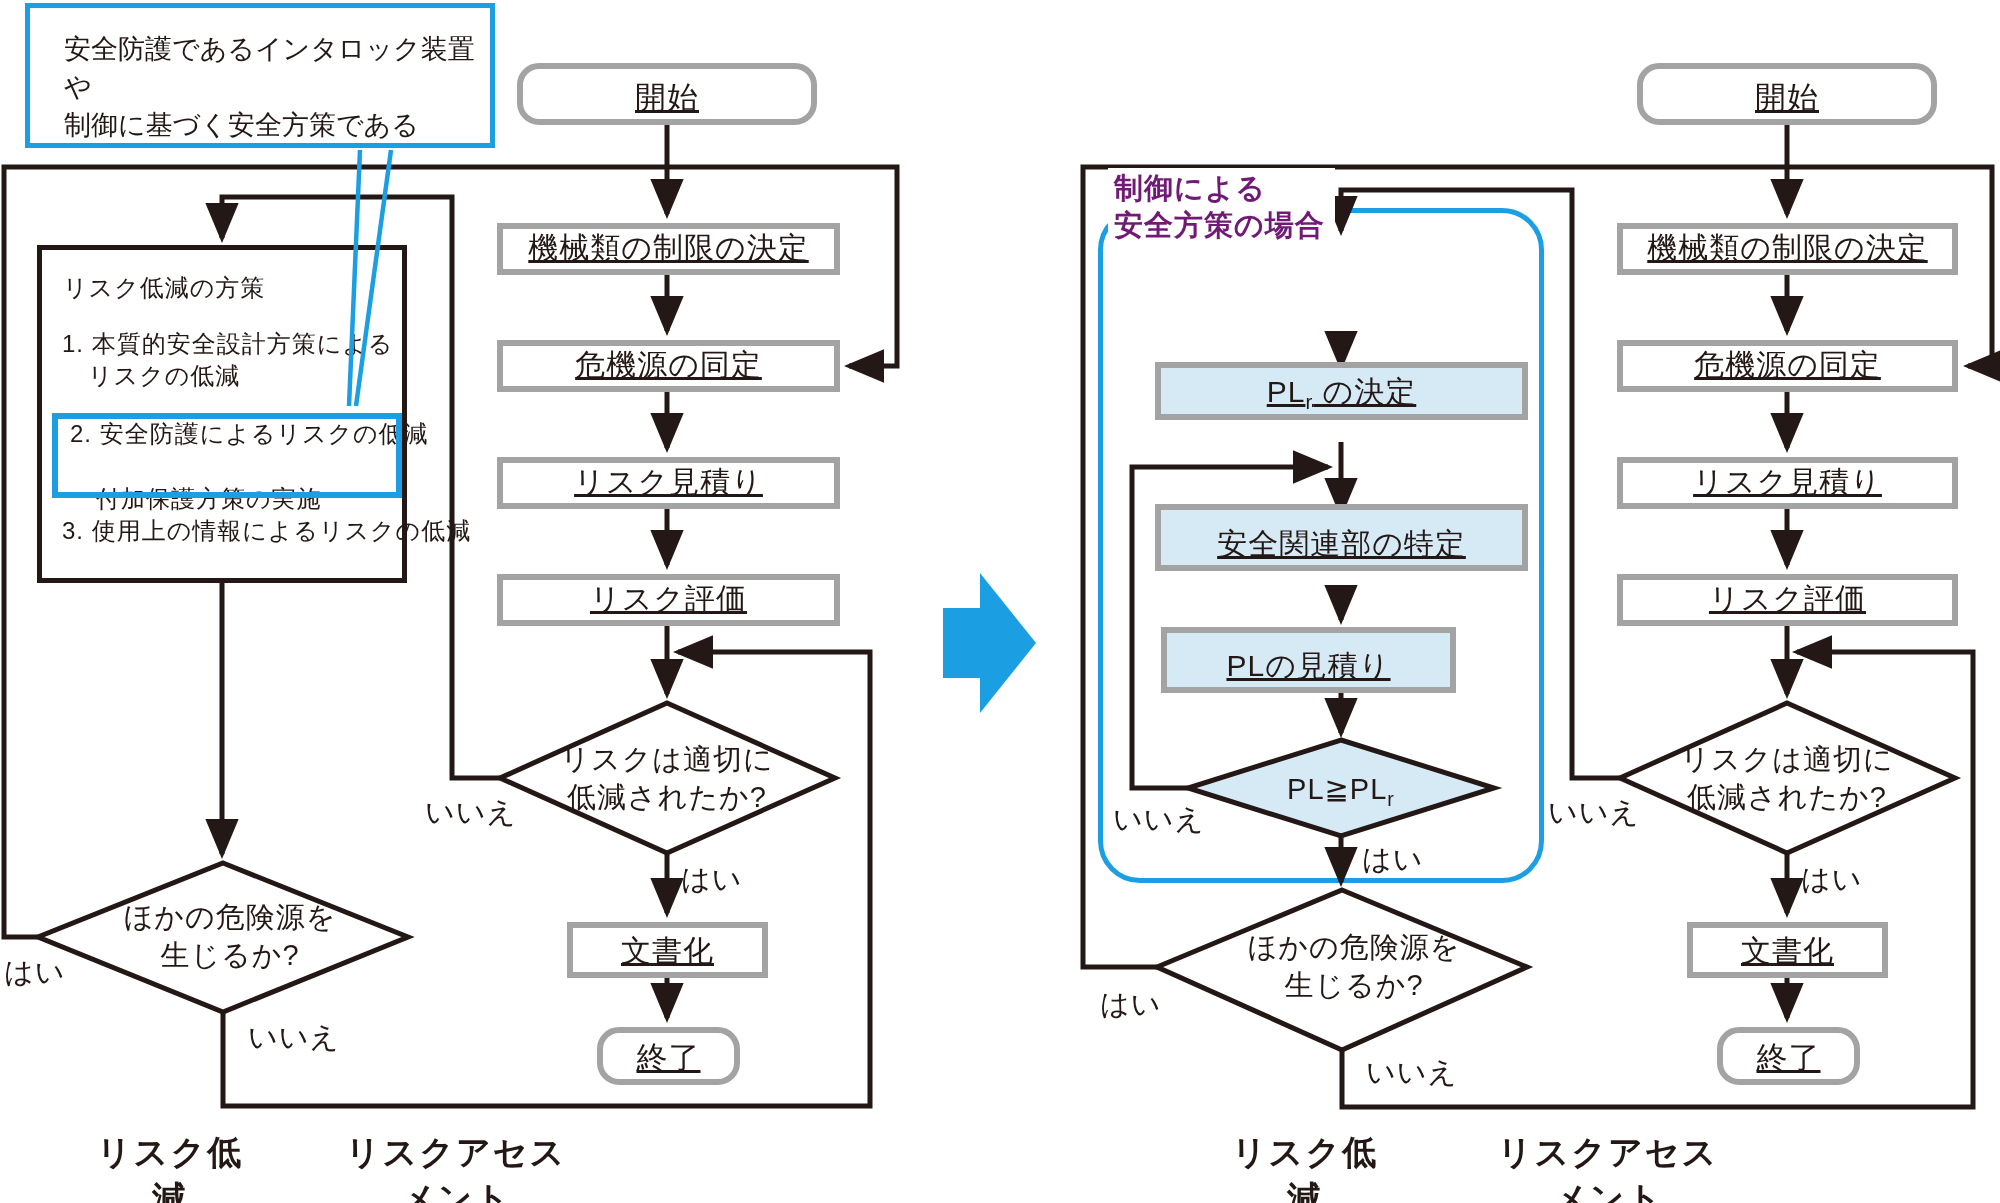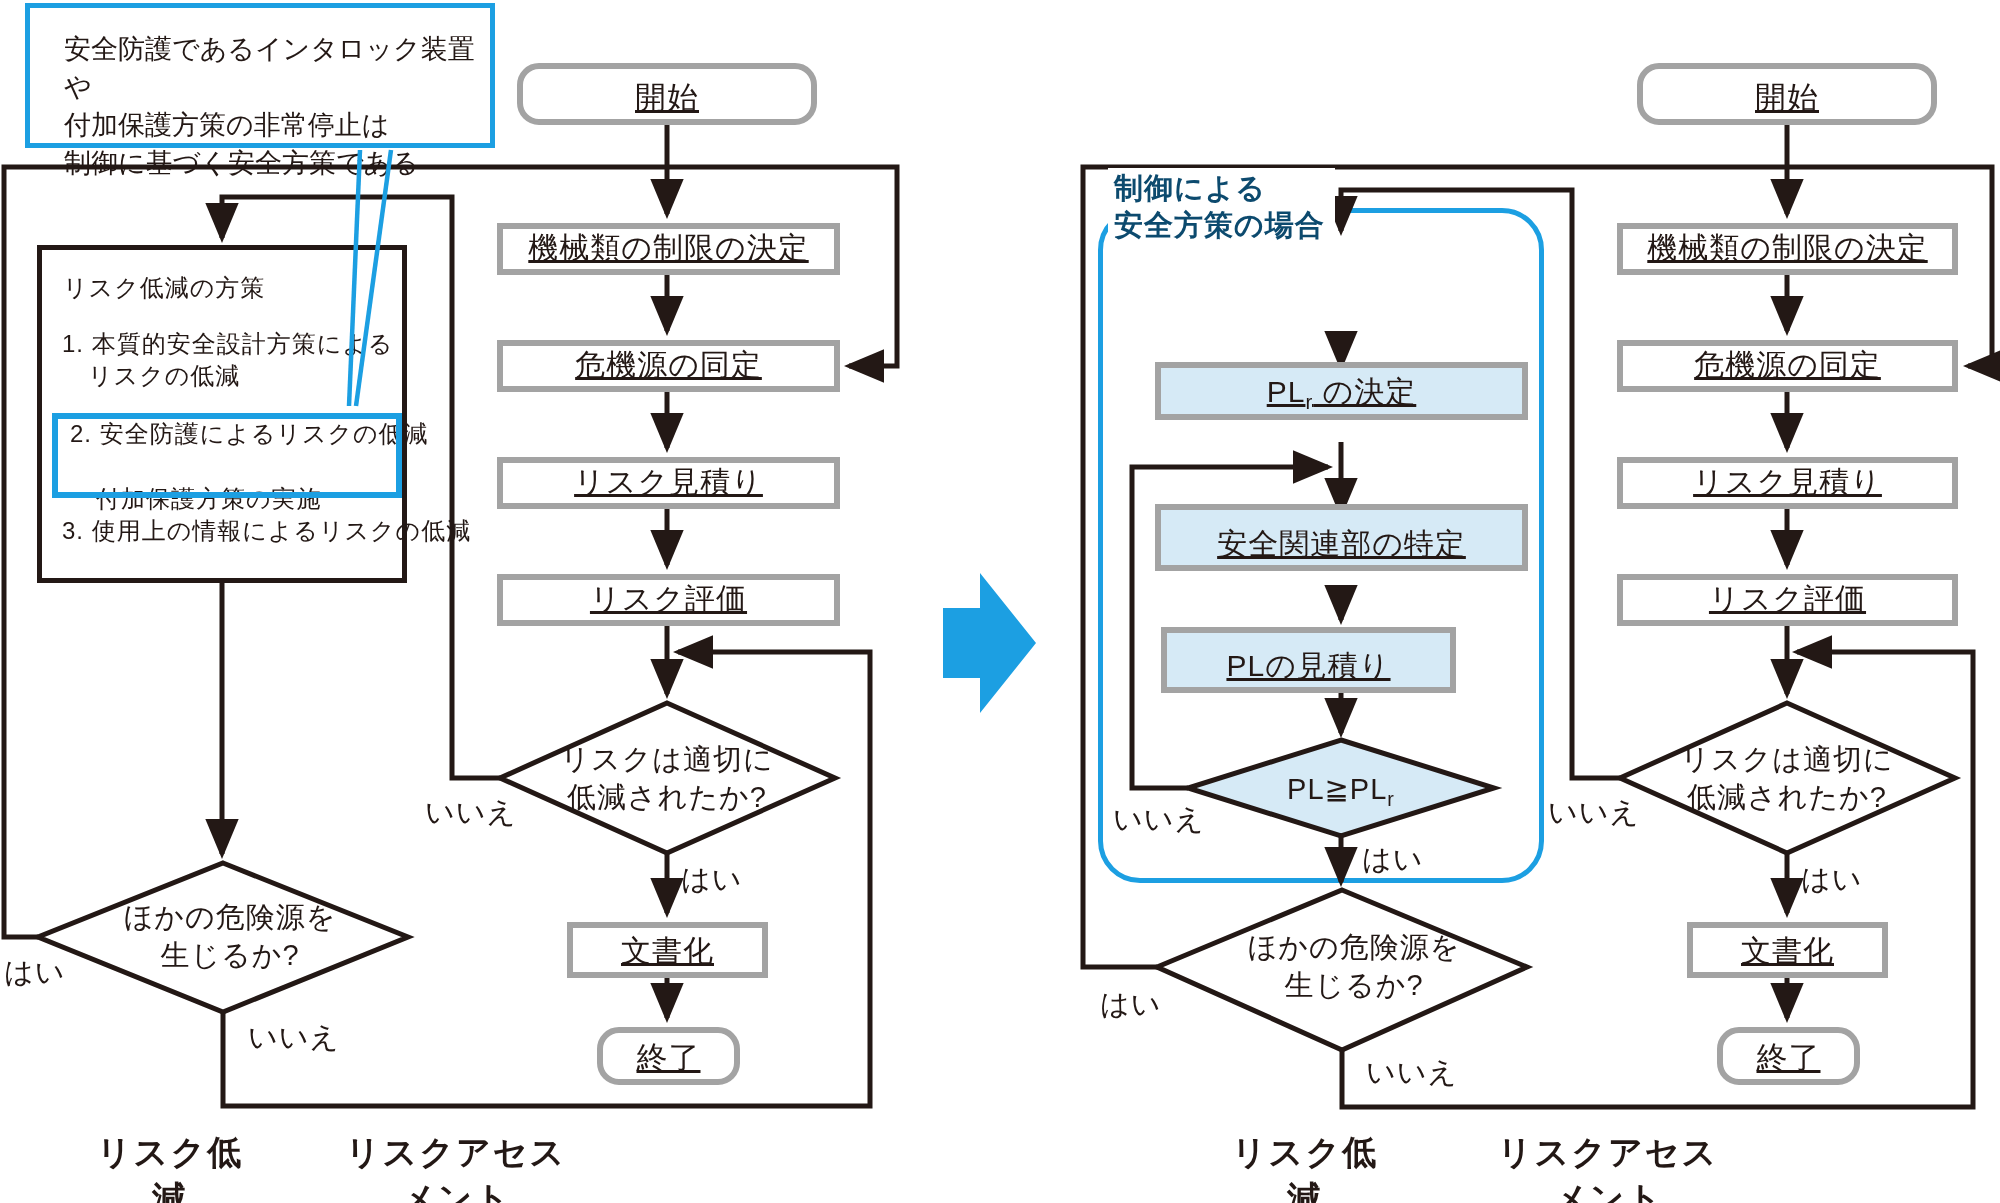--- a/index.html
+++ b/index.html
@@ -20,21 +20,21 @@
   #callout{position:absolute;left:25px;top:3px;width:470px;height:145px;border:5px solid #1C9FE2;
            background:#ffffff;box-sizing:border-box;padding:22px 0 0 34px;font-size:27px;
            line-height:38px;z-index:3;}
   #reduction-box{position:absolute;left:37px;top:245px;width:370px;height:338px;
                  border:5px solid #231815;background:#ffffff;box-sizing:border-box;z-index:3;}
   #reduction-box .t{position:absolute;font-size:24px;letter-spacing:1px;white-space:nowrap;}
   #highlight-item2{position:absolute;left:10px;top:163px;width:350px;height:85px;
                    border:6px solid #1C9FE2;box-sizing:border-box;background:transparent;}
   #blue-container{position:absolute;left:1098px;top:208px;width:446px;height:675px;
                   border:5px solid #1C9FE2;border-radius:42px;box-sizing:border-box;z-index:1;}
-  #control-case-label{position:absolute;left:1108px;top:168px;background:#ffffff;color:#0c4a6e;
+  #control-case-label{position:absolute;left:1108px;top:168px;background:#ffffff;color:#701a75;
                       font-weight:bold;font-size:29px;line-height:37px;padding:2px 10px 4px 6px;
                       z-index:4;letter-spacing:1px;}
   sub{font-size:0.68em;}
   #overlay-svg{z-index:4;pointer-events:none;}
   #lines-svg{z-index:2;}
 </style>
 </head>
 <body>
 
 <div id="page">
@@ -92,21 +92,20 @@
     <polygon points="1342,890 1527,967 1342,1050 1157,967" fill="#ffffff" stroke="#231815" stroke-width="5"></polygon>
   </svg>
 
   <svg id="overlay-svg" width="2000" height="1203" viewBox="0 0 2000 1203" class="abs">
     <path d="M360,150 L349,406" stroke="#1C9FE2" stroke-width="4.5" fill="none"></path>
     <path d="M391,150 L356,406" stroke="#1C9FE2" stroke-width="4.5" fill="none"></path>
   </svg>
 
   <div id="callout">
     <div>安全防護であるインタロック装置や</div>
-    <div>付加保護方策の非常停止は</div>
     <div>制御に基づく安全方策である</div>
   </div>
 
   <div class="pbox terminal" style="left:517px;top:63px;width:300px;height:62px;">
       <span>開始</span>
     </div>
 
   <div class="pbox" style="left:497px;top:223px;width:343px;height:52px;">
       <span>機械類の制限の決定</span>
     </div>

